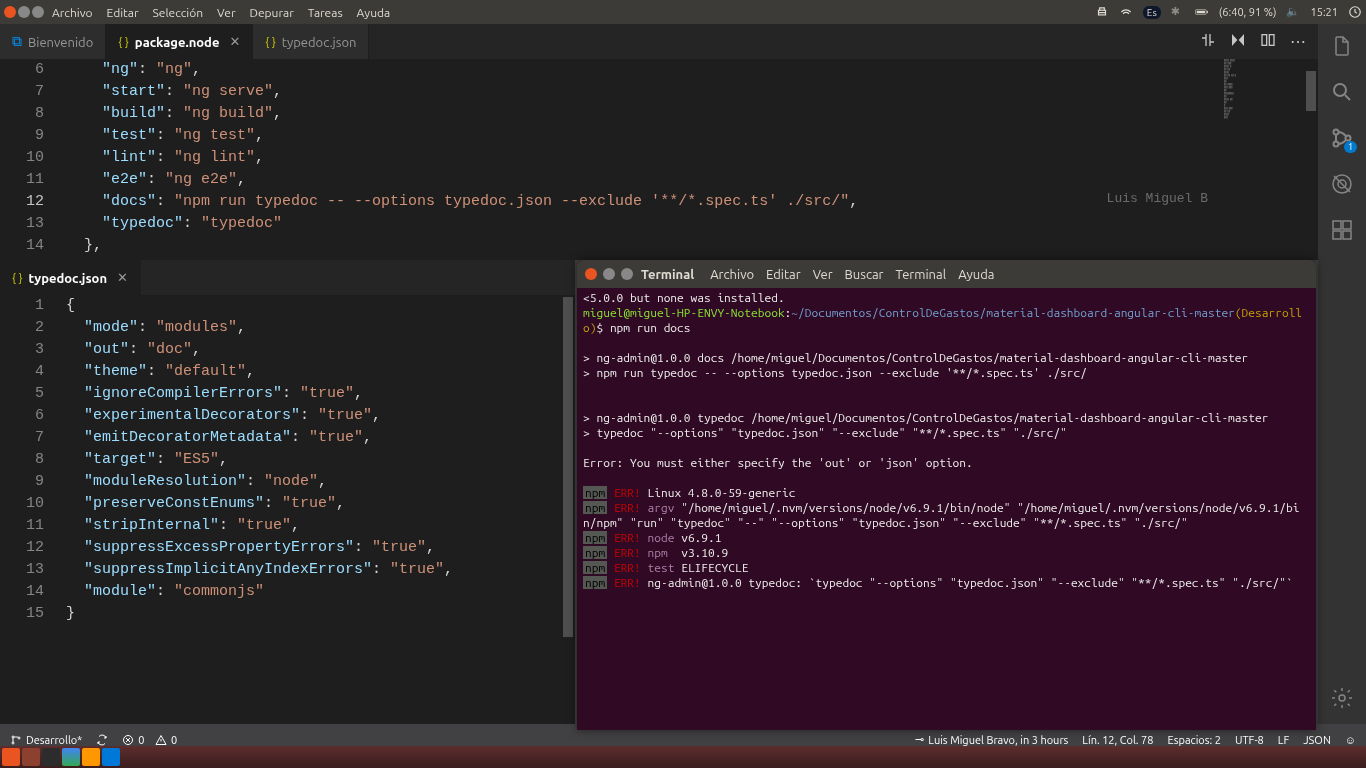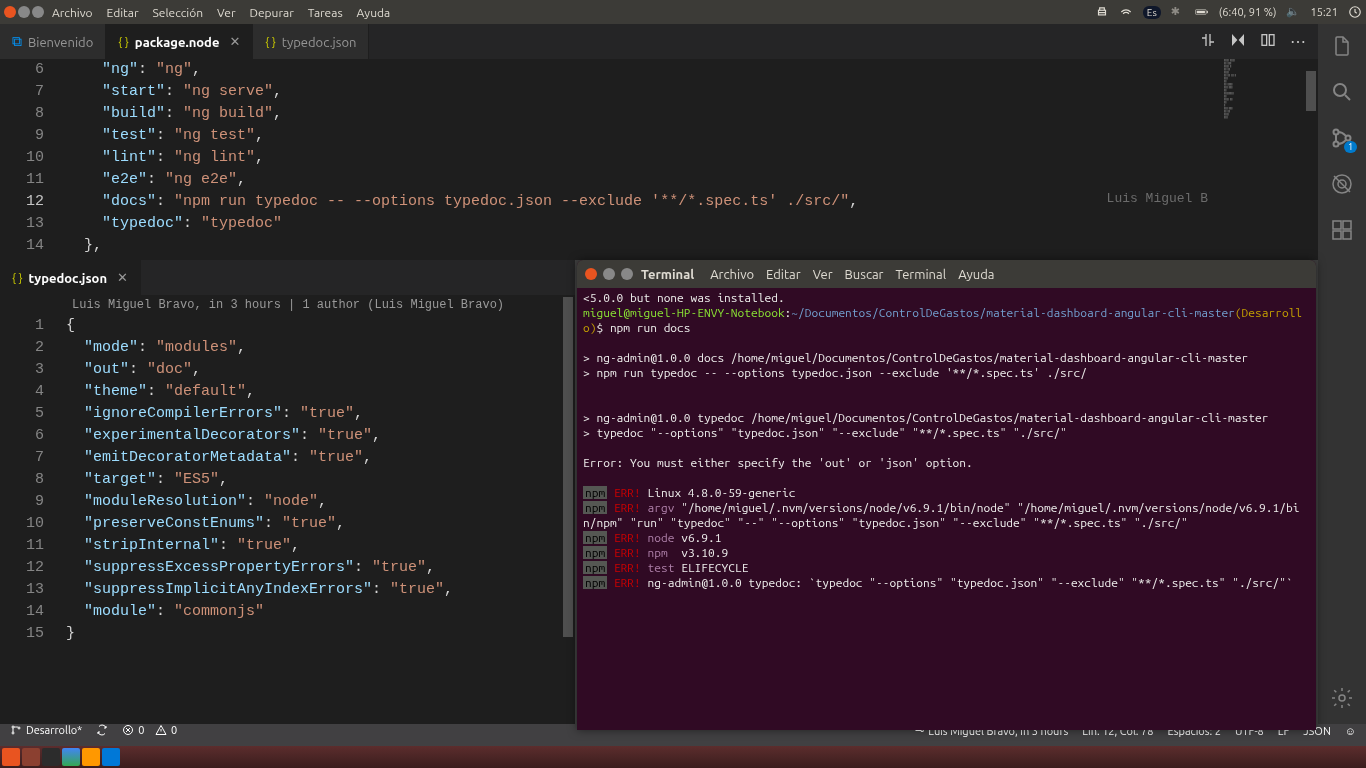--- a/index.html
+++ b/index.html
@@ -62,21 +62,21 @@
 .tr { color: #cc0000; }
 .tgg { background: #555753; color: #000; padding: 0 2px; }
 
 .panel-actions { position: absolute; right: 10px; top: 6px; color: #c5c5c5; display: flex; gap: 10px; }
 
 .activity { width: 48px; background: #333333; display: flex; flex-direction: column; align-items: center; padding-top: 10px; gap: 22px; color: #858585; }
 .activity .aicon { width: 24px; height: 24px; display: flex; align-items: center; justify-content: center; cursor: pointer; position: relative;}
 .activity .badge { position: absolute; bottom: -3px; right: -3px; background: #007acc; color: #fff; border-radius: 8px; font-size: 9px; padding: 1px 4px; }
 .activity .bottom { margin-top: auto; margin-bottom: 14px; }
 
-.statusbar { height: 22px; background: #414042; color: #fff; display: flex; align-items: flex-start; font-size: 11px; padding: 0 10px; gap: 14px; }
+.statusbar { height: 22px; background: #414042; color: #fff; display: flex; align-items: flex-end; font-size: 11px; padding: 0 10px; gap: 14px; }
 .statusbar .sbi { display: flex; align-items: center; gap: 4px; cursor: pointer; }
 .statusbar .right { margin-left: auto; display: flex; gap: 14px; align-items: center; }
 
 .launcher { height: 22px; background: linear-gradient(#5c2d2d, #3a1d1d); display: flex; align-items: center; gap: 2px; padding: 0 2px; }
 .launcher .licon { width: 18px; height: 18px; border-radius: 2px; }
 
 svg { width: 100%; height: 100%; }
 </style>
 </head>
 <body>
@@ -191,21 +191,20 @@
         <div class="editor-bot">
           <div class="etabs">
             <div class="tab active">
               <span class="bicon">{ }</span>
               <span class="fn">typedoc.json</span>
               <span class="close">✕</span>
             </div>
           </div>
           <div class="content">
             <div style="flex:1">
-              <div class="codelens">Luis Miguel Bravo, in 3 hours | 1 author (Luis Miguel Bravo)</div>
               <div style="display:flex">
                 <div class="gutter">
                   <div>1</div>
                     <div>2</div>
                     <div>3</div>
                     <div>4</div>
                     <div>5</div>
                     <div>6</div>
                     <div>7</div>
                     <div>8</div>

